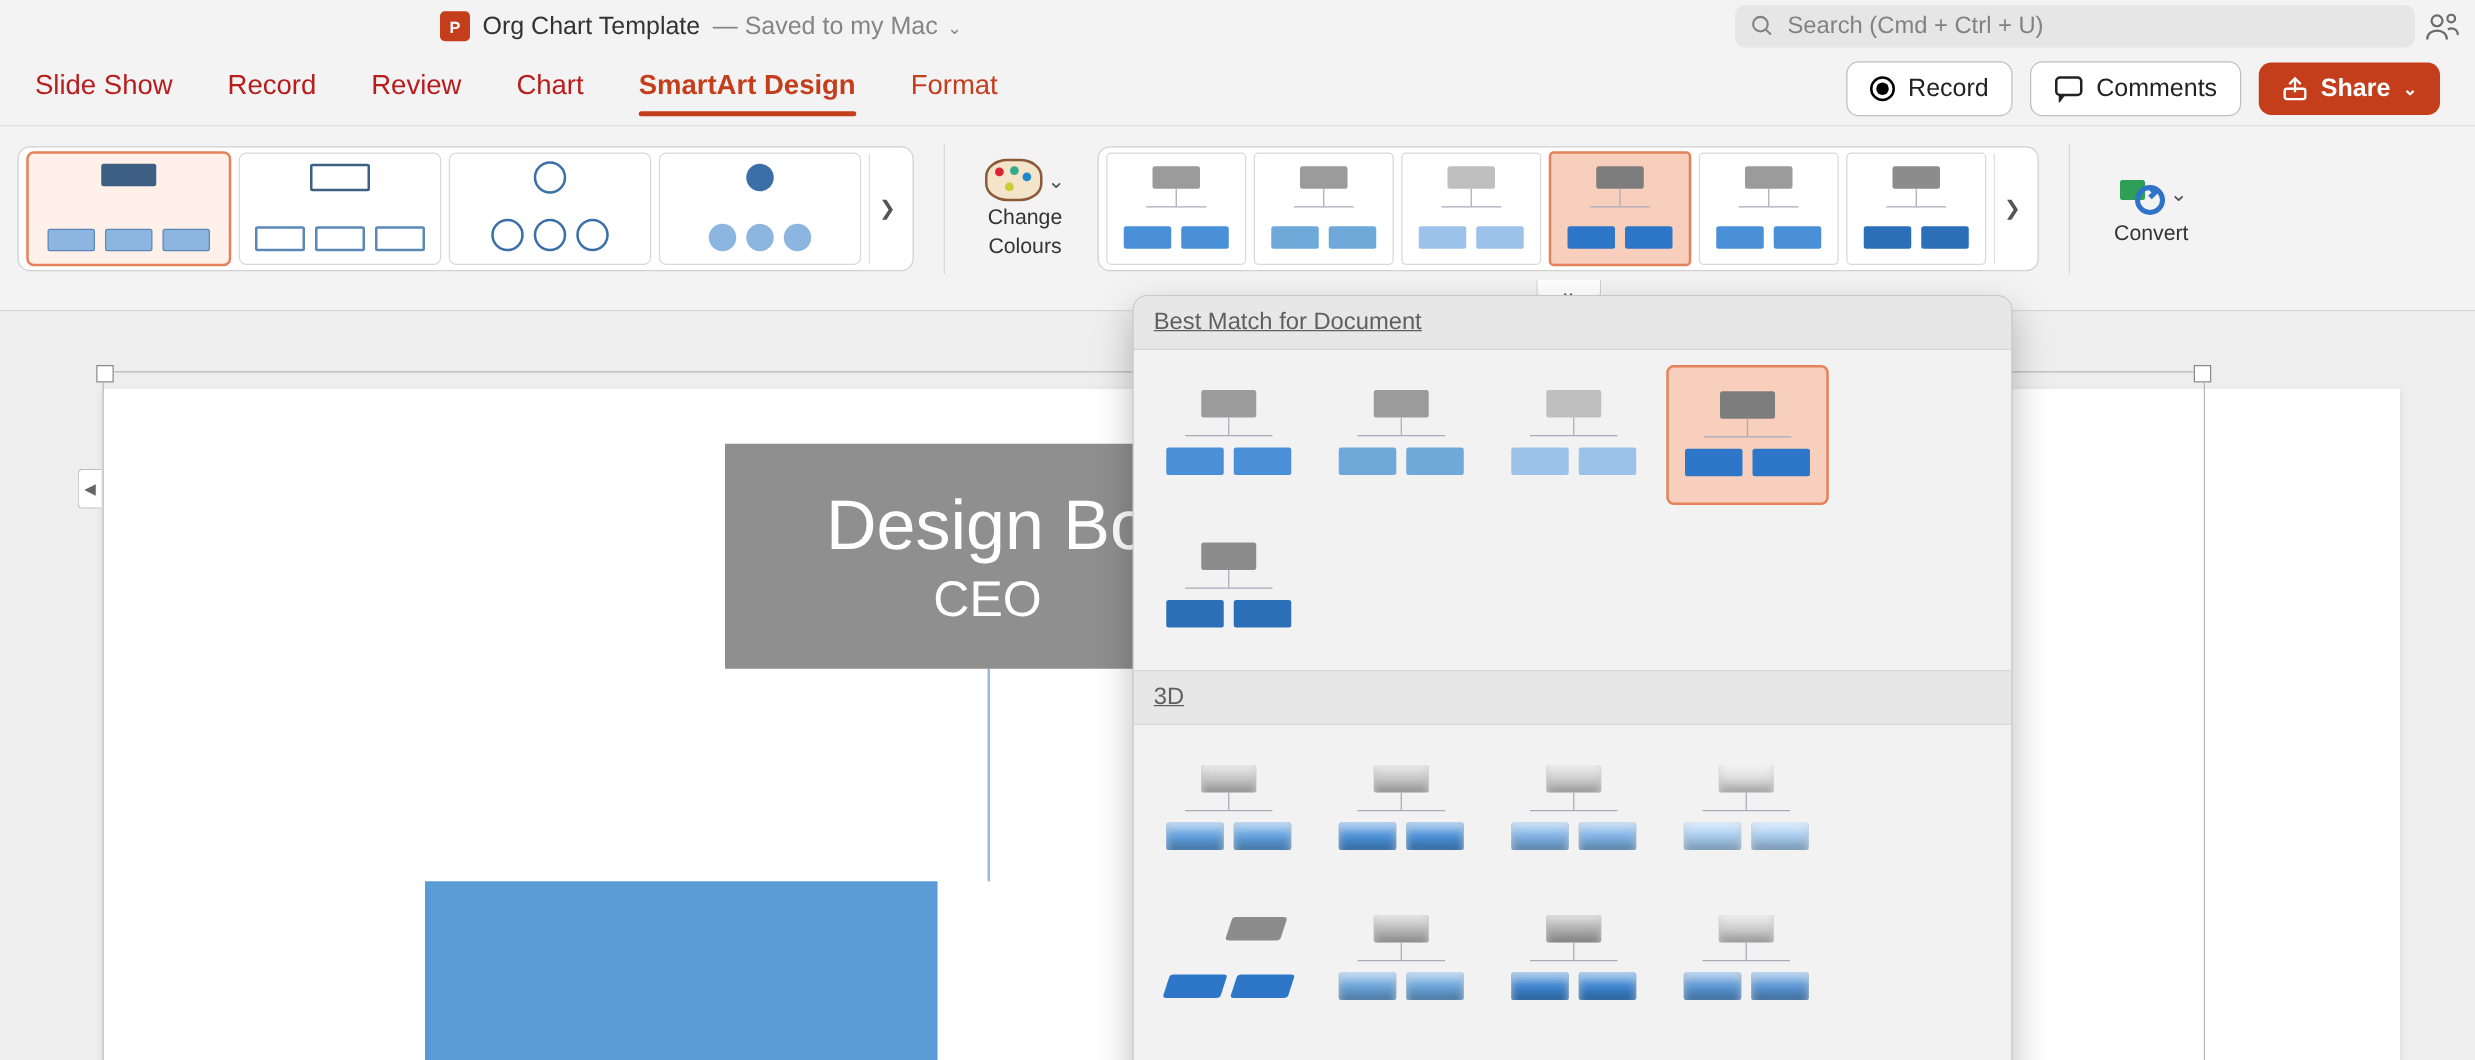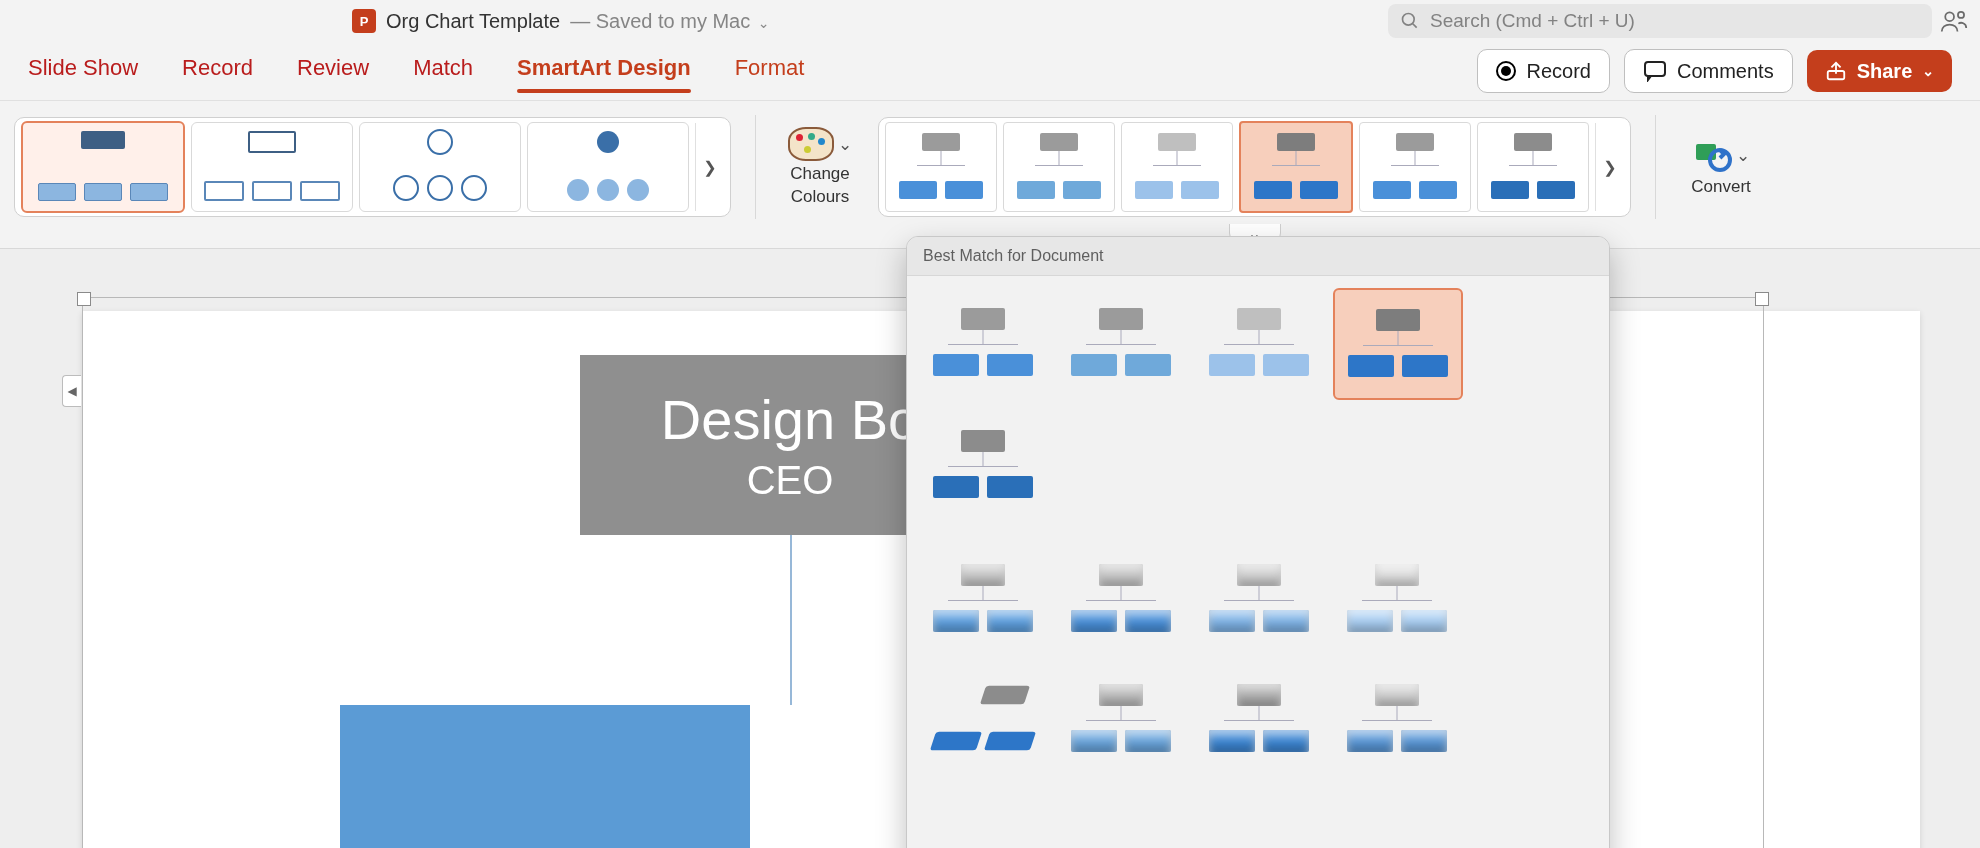--- a/index.html
+++ b/index.html
@@ -169,21 +169,21 @@
   .ceo-stem{position:absolute;left:790px;top:286px;width:2px;height:170px;background:#97b8d8;}
   .child-card{position:absolute;left:340px;top:456px;width:410px;height:170px;background:#5b9bd5;}
 
   
   .popover{
     position:absolute;left:906px;top:236px;width:702px;background:#efefef;
     border:1px solid #c8c8c8;border-radius:12px;box-shadow:0 12px 30px rgba(0,0,0,.25);
     overflow:hidden;z-index:50;
   }
   .popover .sect-title{
-    padding:10px 16px;background:#e7e7e7;color:#5f5f5f;font-size:16px;border-bottom:1px solid #d7d7d7;border-top:1px solid #d7d7d7;
+    padding:10px 16px;background:#e7e7e7;color:#5f5f5f;font-size:19px;border-bottom:1px solid #d7d7d7;border-top:1px solid #d7d7d7;text-decoration:underline;
   }
   .popover .sect-title:first-child{border-top:none;}
   .popover .grid{
     display:flex;flex-wrap:wrap;gap:10px;padding:12px;background:#f2f2f2;
   }
   .swatch{
     width:126px;height:108px;border:1px solid transparent;border-radius:6px;background:#f2f2f2;
     display:flex;align-items:center;justify-content:center;position:relative;
   }
   .swatch.sel{background:var(--sel);border:2px solid var(--sel-border);}
@@ -224,21 +224,21 @@
       <circle cx="24" cy="9" r="3.5"></circle>
         <path d="M21 19c3-2 9-1 9 5"></path>
     </svg>
   </div>
 </div>
 
 <div class="ribbon-tabs">
   <div class="tab">Slide Show</div>
   <div class="tab">Record</div>
   <div class="tab">Review</div>
-  <div class="tab">Match</div>
+  <div class="tab">Chart</div>
   <div class="tab active">SmartArt Design</div>
   <div class="tab fmt">Format</div>
 
   <div class="ribbon-right">
     <div class="pill">
       <span class="rec-dot"></span>
       <span>Record</span>
     </div>
     <div class="pill">
       <svg width="24" height="22" viewBox="0 0 24 22" fill="none" stroke="#222" stroke-width="2">
@@ -482,20 +482,21 @@
           <div class="conn"></div>
           <div class="hbar"></div>
           <div class="row">
             <div class="box" style="background:#2a6fb8"></div>
             <div class="box" style="background:#2a6fb8"></div>
           </div>
         </div>
       </div>
   </div>
 
+  <div class="sect-title">3D</div>
   <div class="grid">
     <div class="swatch">
         <div class="mini-lg v3d">
           <div class="top" style="background:#c7c7c7"></div>
           <div class="conn"></div>
           <div class="hbar"></div>
           <div class="row">
             <div class="box" style="background:#5fa0df"></div>
             <div class="box" style="background:#5fa0df"></div>
           </div>

